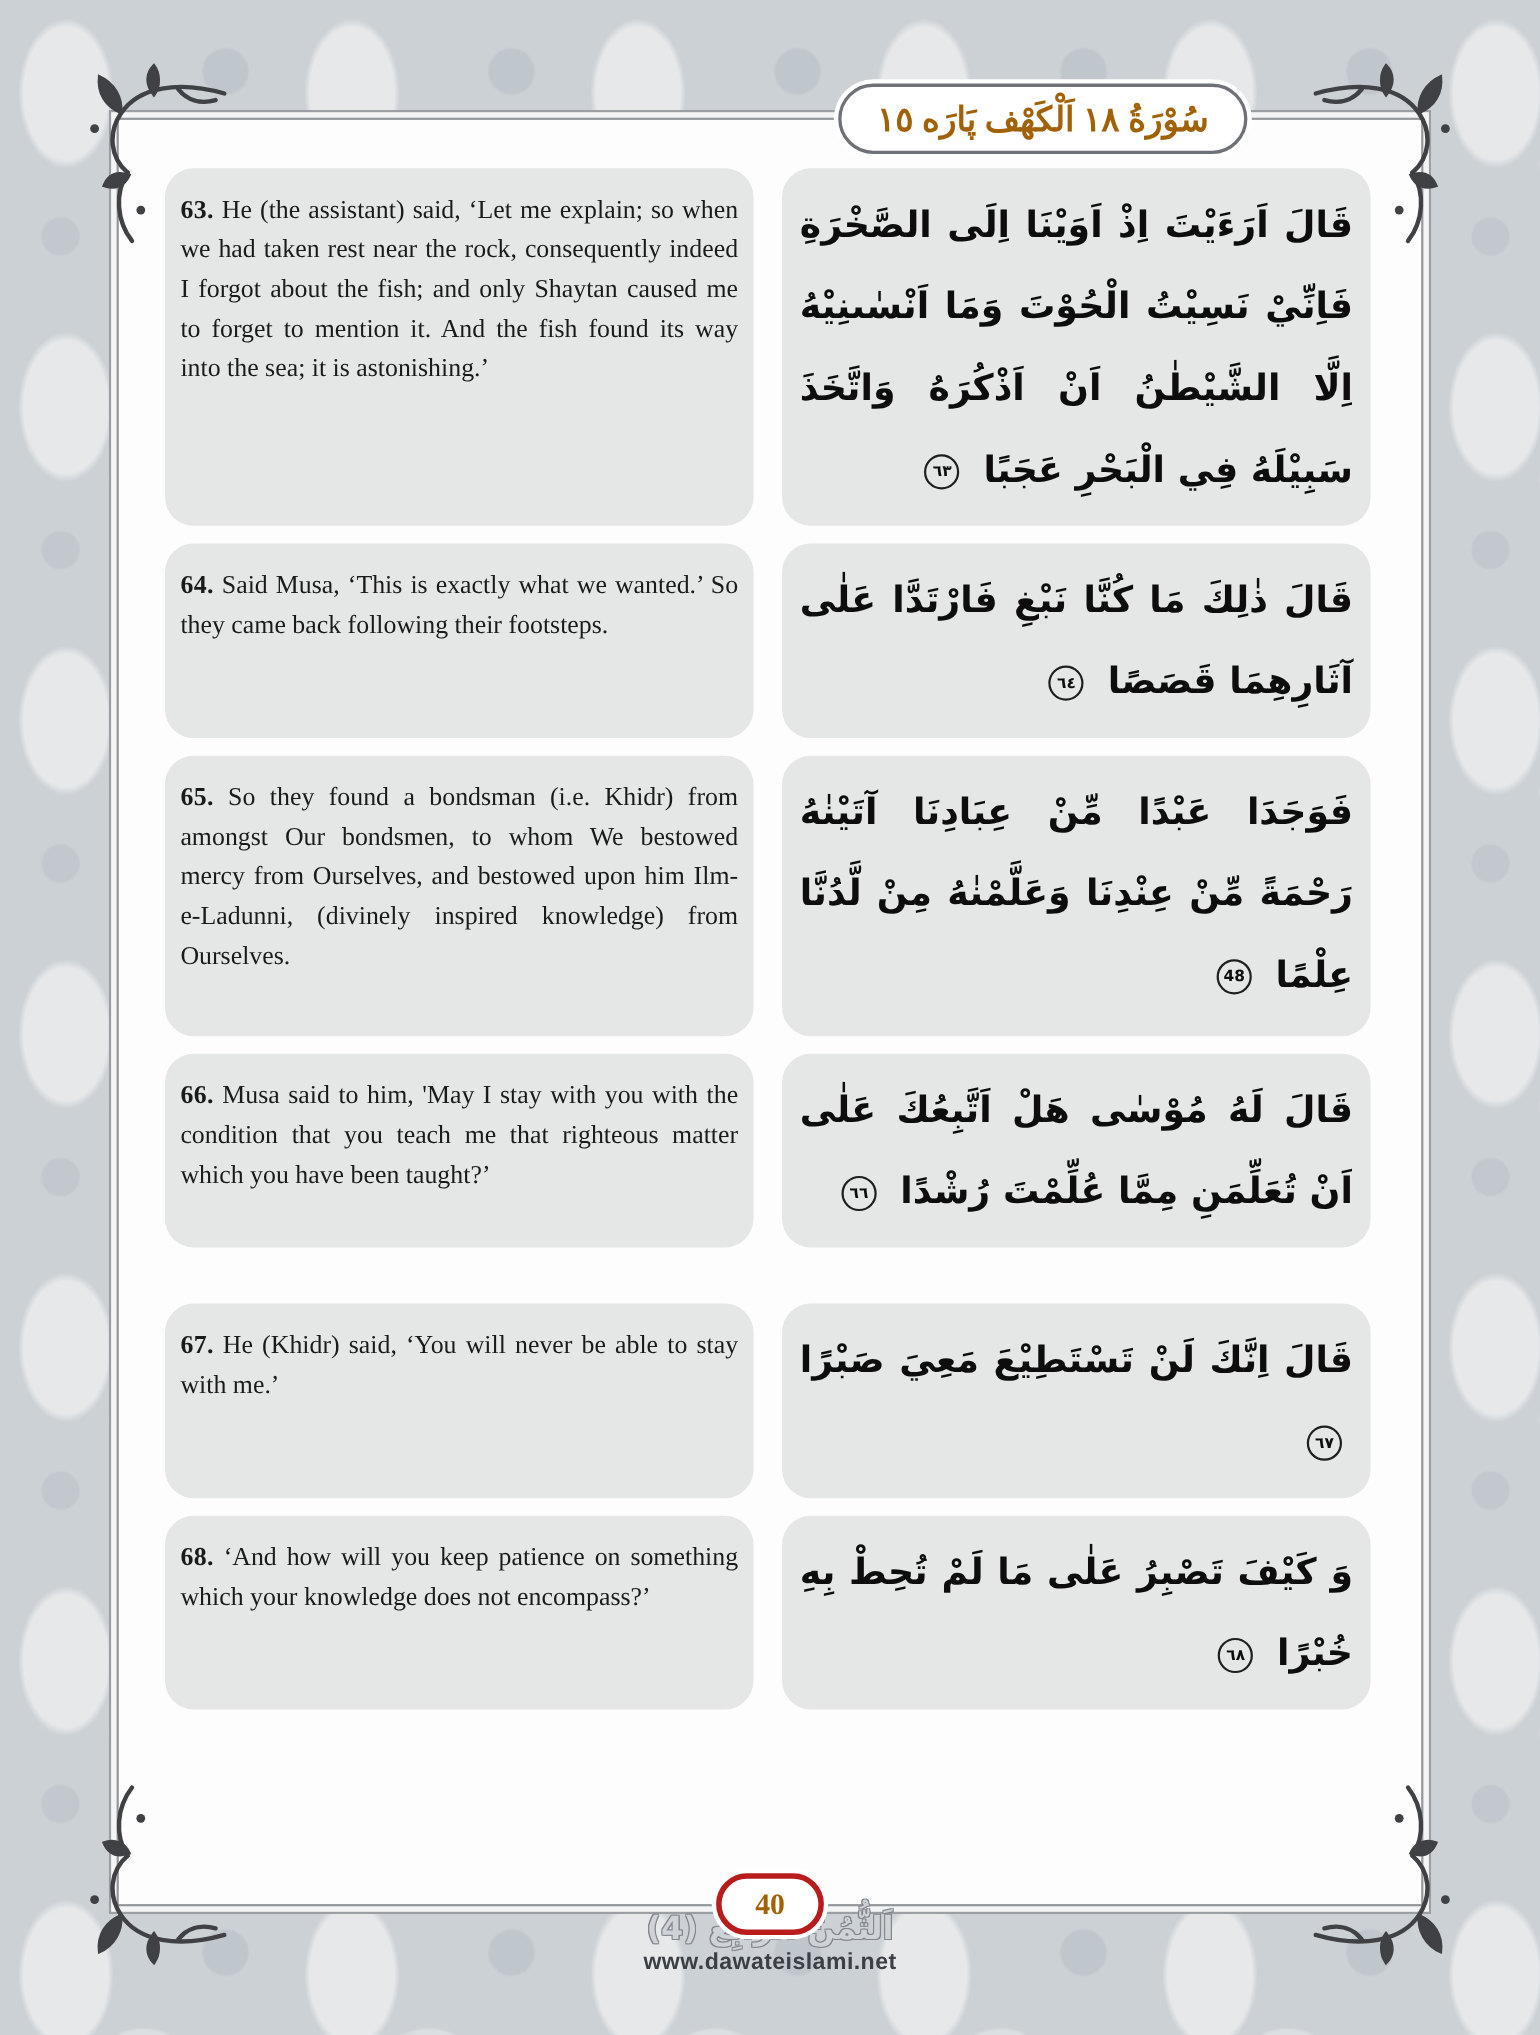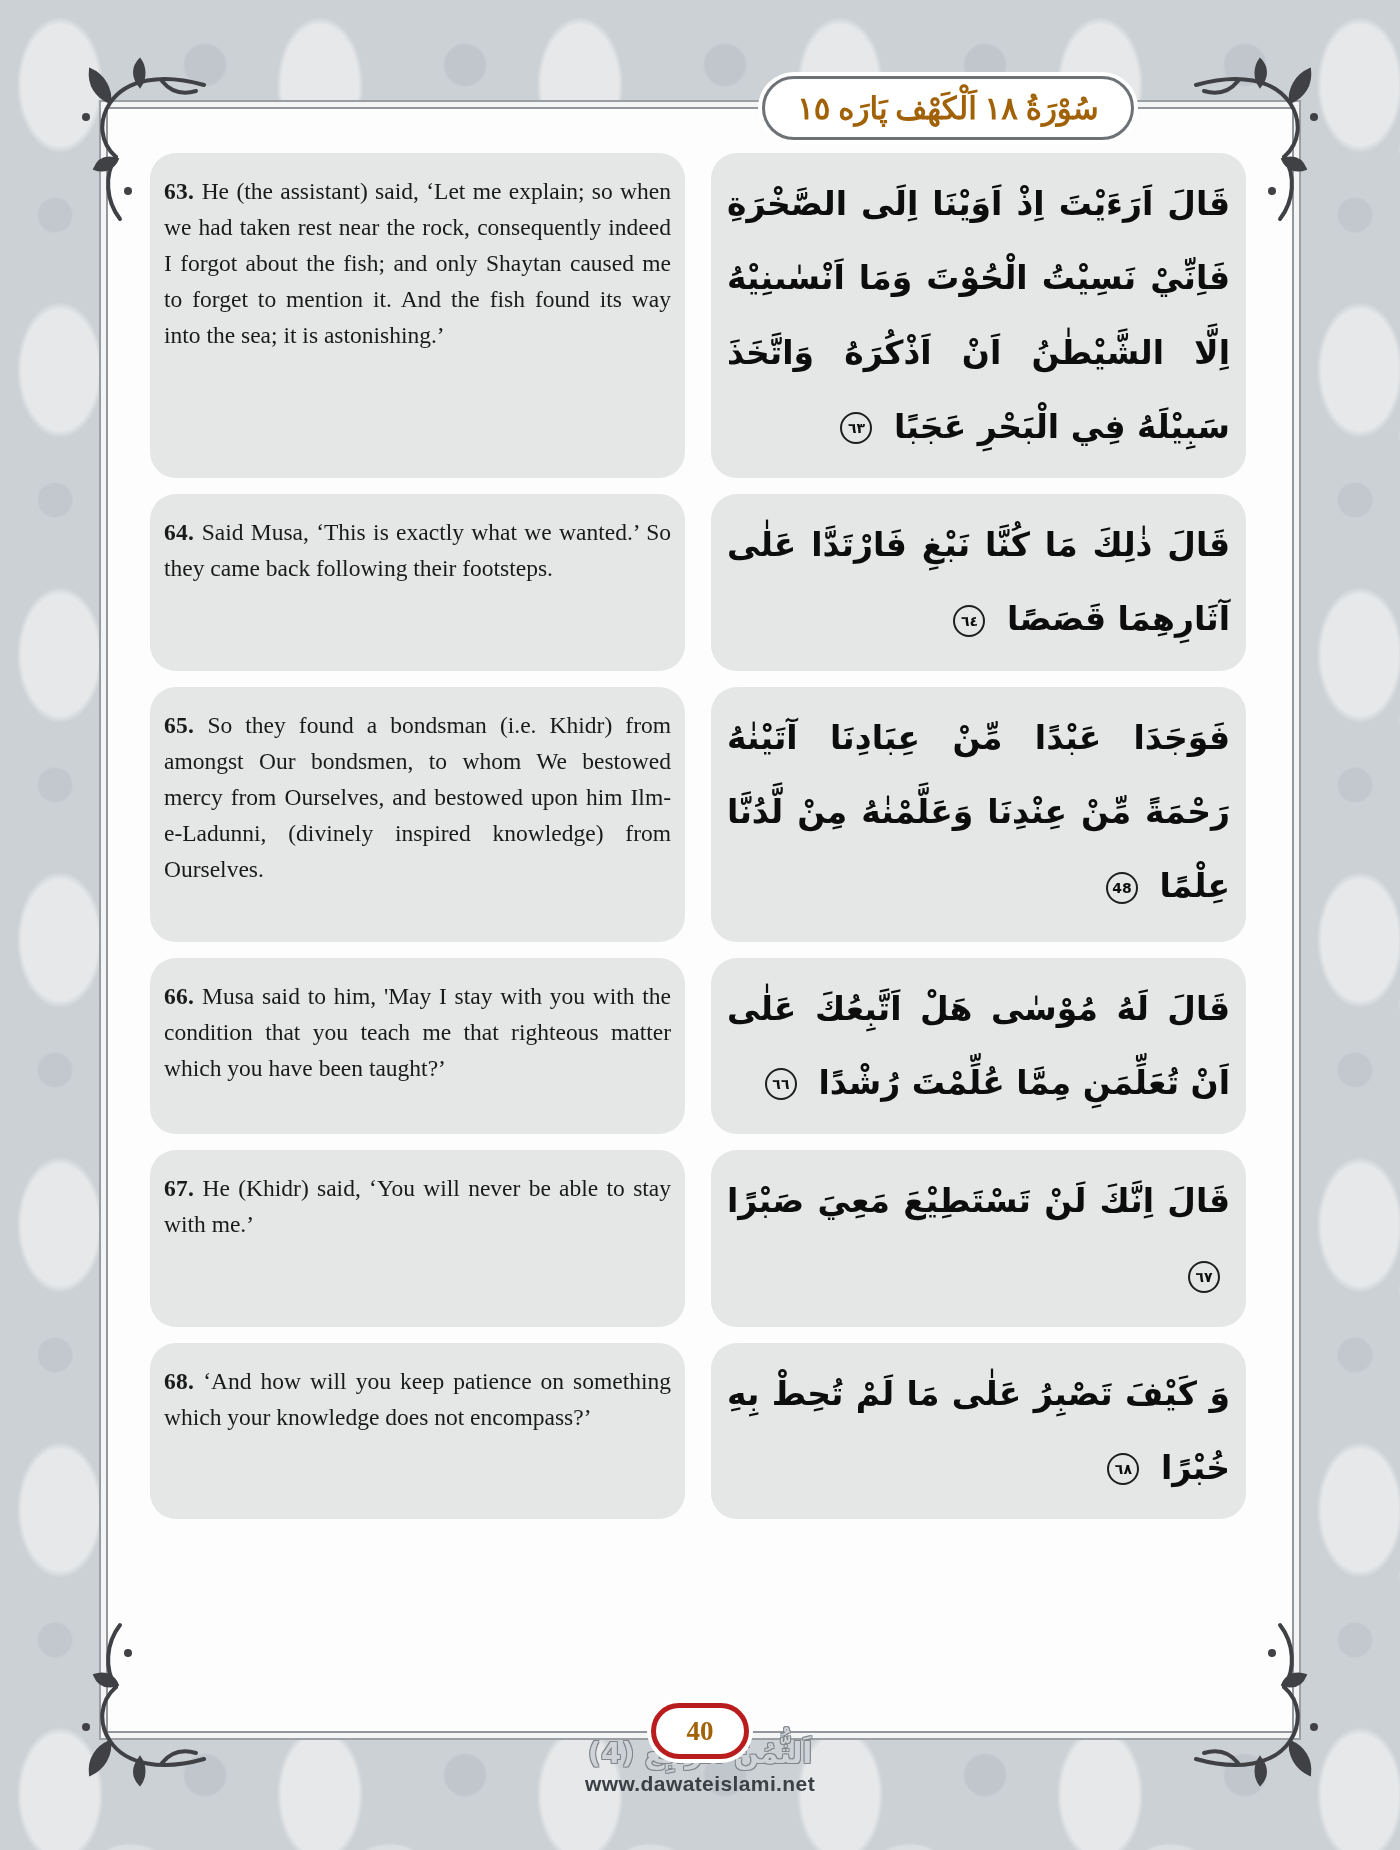--- a/index.html
+++ b/index.html
@@ -77,21 +77,21 @@
     font-size:33px; line-height:2.25; color:#0d0d0d;
     padding:14px 16px;
   }
   .ayah-circle{
     display:inline-flex; align-items:center; justify-content:center;
     width:32px; height:32px; border:2.5px solid #1e1e1e; border-radius:50%;
     font-size:14px; line-height:1; font-weight:bold; vertical-align:middle;
     margin:0 10px; letter-spacing:0;
   }
   .r1{ min-height:300px; } .r2{ min-height:150px; } .r3{ min-height:255px; }
-  .r4{ min-height:155px; } .r5{ min-height:160px; } .r6{ min-height:170px; }
+  .r4{ min-height:155px; } .r5{ min-height:160px;margin-top:35px; } .r6{ min-height:170px; }
 
   
   .footer-block{
     position:absolute; left:0; right:0; top:1736px; z-index:4;
     display:flex; flex-direction:column; align-items:center; gap:2px;
   }
   .division{
     direction:rtl; font-family:"DejaVu Sans", sans-serif;
     font-weight:bold; font-size:29px; color:#cfd3d7;
     text-shadow:-1px -1px 0 #82878c, 1px -1px 0 #82878c,

